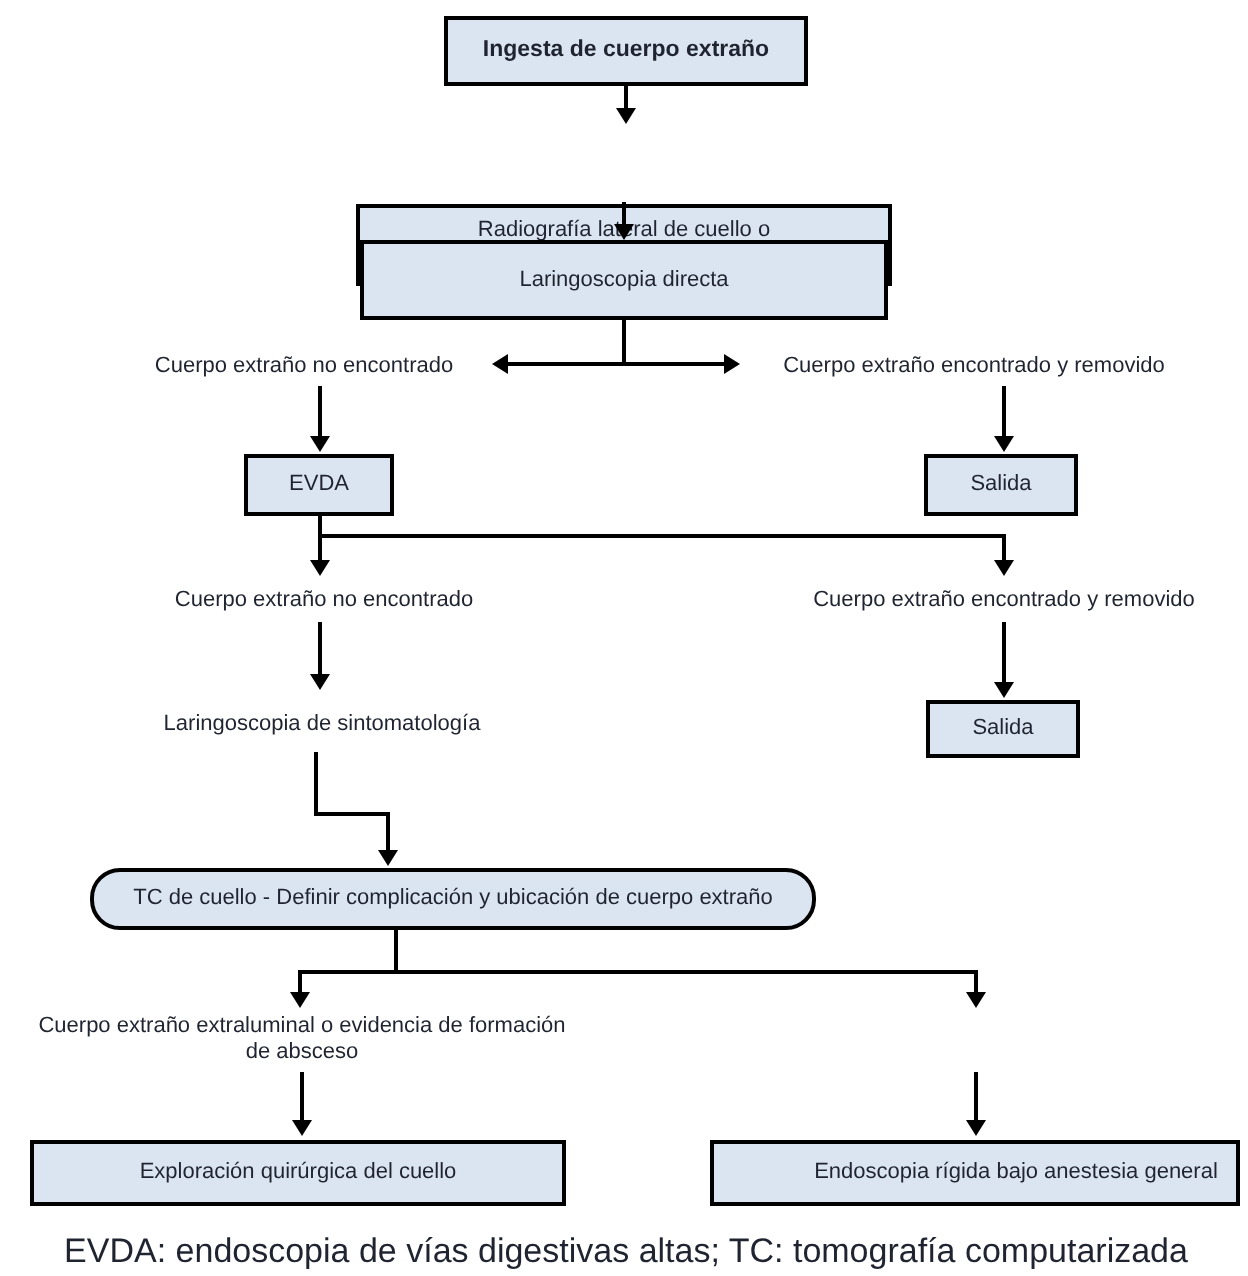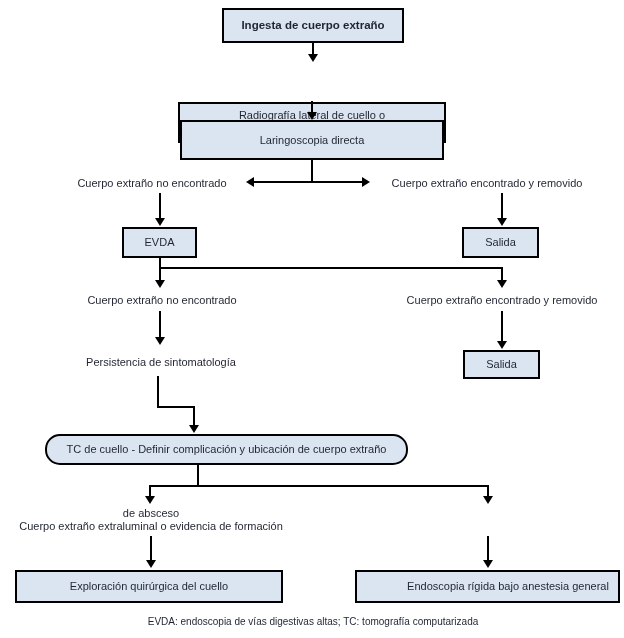--- a/index.html
+++ b/index.html
@@ -26,21 +26,21 @@
   .lbl-multi { text-align:center; }
   .lbl-multi div { white-space:nowrap; }
   .vl { position:absolute; width:2px; background:var(--line,#000); }
   .hl { position:absolute; height:2px; background:var(--line,#000); }
   .ah { position:absolute; width:0; height:0; }
   .ah-d { border-left:5px solid transparent; border-right:5px solid transparent; border-top:8px solid var(--line,#000); }
   .ah-l { border-top:5px solid transparent; border-bottom:5px solid transparent; border-right:8px solid var(--line,#000); }
   .ah-r { border-top:5px solid transparent; border-bottom:5px solid transparent; border-left:8px solid var(--line,#000); }
   .footer {
     position:absolute; left:313px; top:616px; transform:translateX(-50%);
-    white-space:nowrap; font-size:10px;
+    white-space:nowrap; font-size:17px;
   }
 </style>
 </head>
 <body>
 
 <div class="canvas" style="--fill: #dbe5f1; --line: #000000; --text: #1f2430;">
 
   <div class="box bold" style="left:222px; top:8px; width:182px; height:35px;text-align:right;">
     <span class="bt">Ingesta de cuerpo extraño</span>
   </div>
@@ -90,21 +90,21 @@
   <div class="ah ah-d" style="left:497px; top:280px;"></div>
 
   <div class="lbl" style="left:162px; top:294px;">Cuerpo extraño no encontrado</div>
   <div class="lbl" style="left:502px; top:294px;">Cuerpo extraño encontrado y removido</div>
 
   <div class="vl" style="left:159px; top:311px; height:26px;"></div>
   <div class="ah ah-d" style="left:155px; top:337px;"></div>
   <div class="vl" style="left:501px; top:311px; height:30px;"></div>
   <div class="ah ah-d" style="left:497px; top:341px;"></div>
 
-  <div class="lbl" style="left:161px; top:356px;">Persistencia de sintomatología</div>
+  <div class="lbl" style="left:161px; top:356px;">Laringoscopia de sintomatología</div>
 
   <div class="box" style="left:463px; top:350px; width:77px; height:29px;">
     <span class="bt">Salida</span>
   </div>
 
   <div class="vl" style="left:157px; top:376px; height:32px;"></div>
   <div class="hl" style="left:157px; top:406px; width:38px;"></div>
   <div class="vl" style="left:193px; top:406px; height:19px;"></div>
   <div class="ah ah-d" style="left:189px; top:425px;"></div>
 
@@ -113,22 +113,22 @@
   </div>
 
   <div class="vl" style="left:197px; top:465px; height:22px;"></div>
   <div class="hl" style="left:149px; top:485px; width:340px;"></div>
   <div class="vl" style="left:149px; top:485px; height:11px;"></div>
   <div class="ah ah-d" style="left:145px; top:496px;"></div>
   <div class="vl" style="left:487px; top:485px; height:11px;"></div>
   <div class="ah ah-d" style="left:483px; top:496px;"></div>
 
   <div class="lbl lbl-multi" style="left:151px; top:507px;">
+    <div>Cuerpo extraño extraluminal o evidencia de formación</div>
     <div>de absceso</div>
-    <div>Cuerpo extraño extraluminal o evidencia de formación</div>
   </div>
 
   <div class="vl" style="left:150px; top:536px; height:24px;"></div>
   <div class="ah ah-d" style="left:146px; top:560px;"></div>
   <div class="vl" style="left:487px; top:536px; height:24px;"></div>
   <div class="ah ah-d" style="left:483px; top:560px;"></div>
 
   <div class="box" style="left:15px; top:570px; width:268px; height:33px;">
     <span class="bt">Exploración quirúrgica del cuello</span>
   </div>

